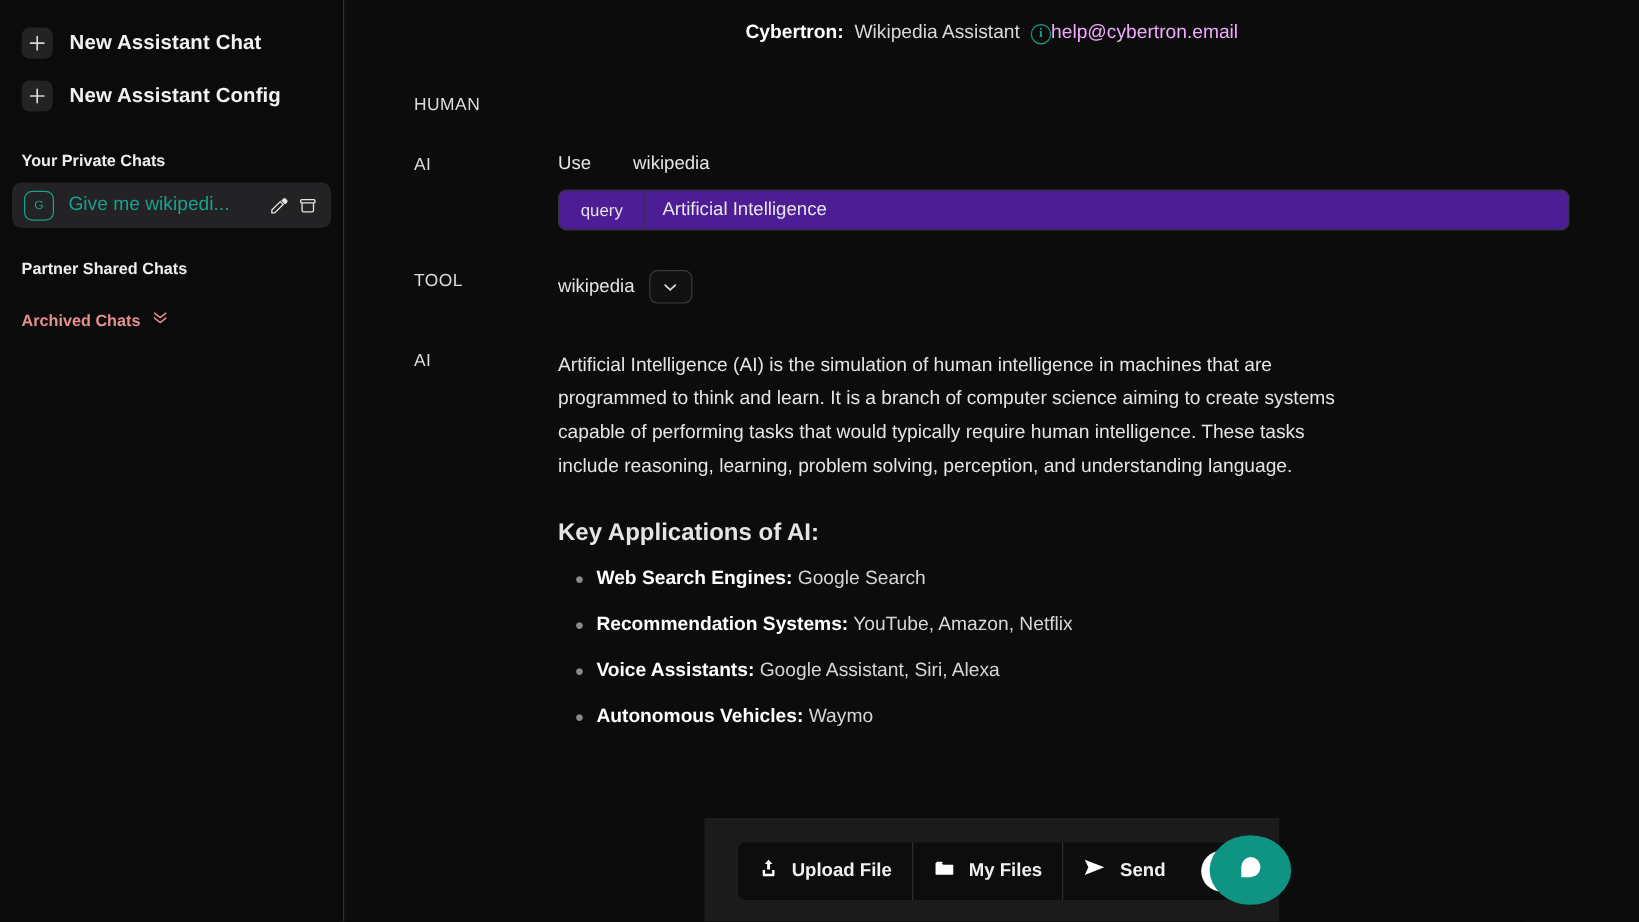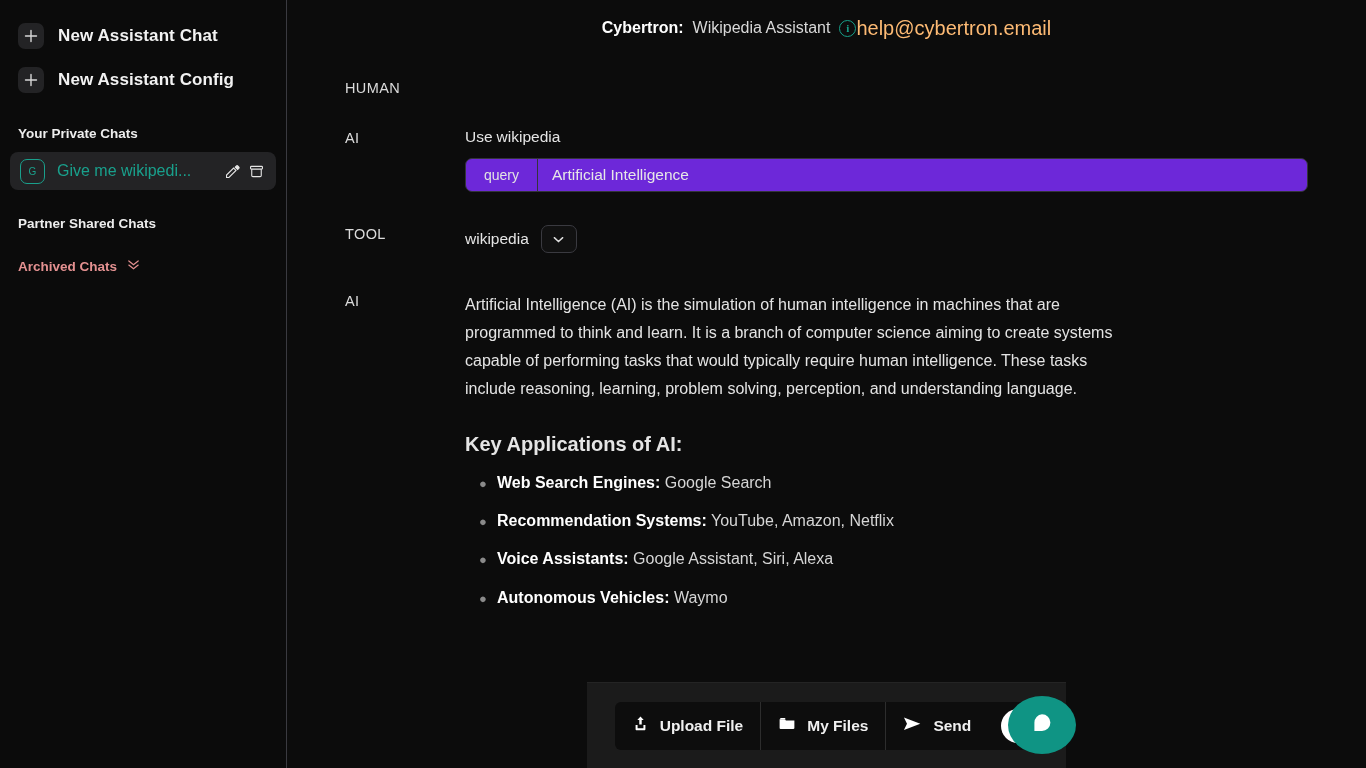--- a/index.html
+++ b/index.html
@@ -101,53 +101,53 @@
     width: 17px; height: 17px; border-radius: 50%;
     border: 1.3px solid #17a08a;
     color: #17a08a;
     font-size: 11px; font-weight: bold;
     display:flex; align-items:center; justify-content:center;
     font-family: "Liberation Serif", serif;
     line-height: 1;
   }
   .topbar-right {
     margin-left: auto;
-    font-size: 20px; color: #fdba74;
+    font-size: 16px; color: #f0abfc;
   }
 
   
   .convo {
     flex: 1 1 auto;
     overflow: hidden;
     padding: 22px 30px 0 30px;
     position: relative;
   }
   .msg-row { display: flex; margin-bottom: 26px; }
   .msg-role {
     flex: 0 0 120px;
     font-size: 14.5px; color: #dcdcdc;
     letter-spacing: .4px;
     padding-top: 2px;
   }
   .msg-body { flex: 1 1 auto; min-width: 0; }
   .human-text { font-size: 16px; color: #e9e9e9; line-height: 1.4; }
 
   .use-line {
-    display: flex; align-items: baseline; gap: 4px;
+    display: flex; align-items: baseline; gap: 35px;
     font-size: 15.5px; color: #e5e5e5;
     margin-bottom: 12px;
   }
   .kv-box {
     display: flex; align-items: stretch;
     border: 1px solid #34343a;
     border-radius: 7px;
     height: 34px;
     width: 843px;
     overflow: hidden;
-    background: #6d28d9;
+    background: #4c1d95;
   }
   .kv-key {
     flex: 0 0 72px;
     display:flex; align-items:center; justify-content:center;
     font-size: 14px; color: #e3e3e3;
     border-right: 1px solid #34343a;
   }
   .kv-val {
     flex: 1 1 auto;
     display:flex; align-items:center;

